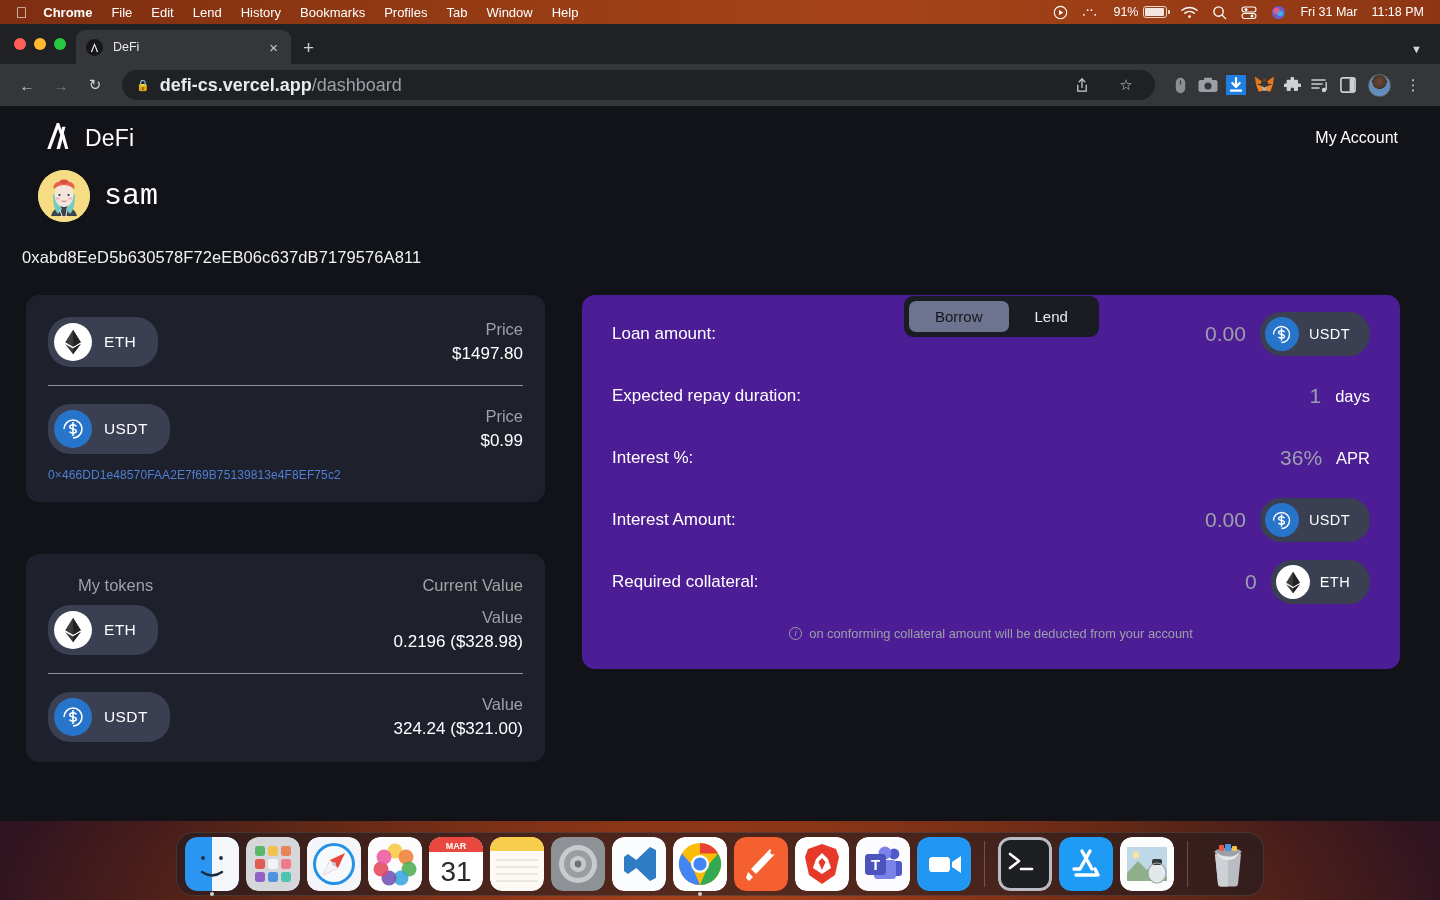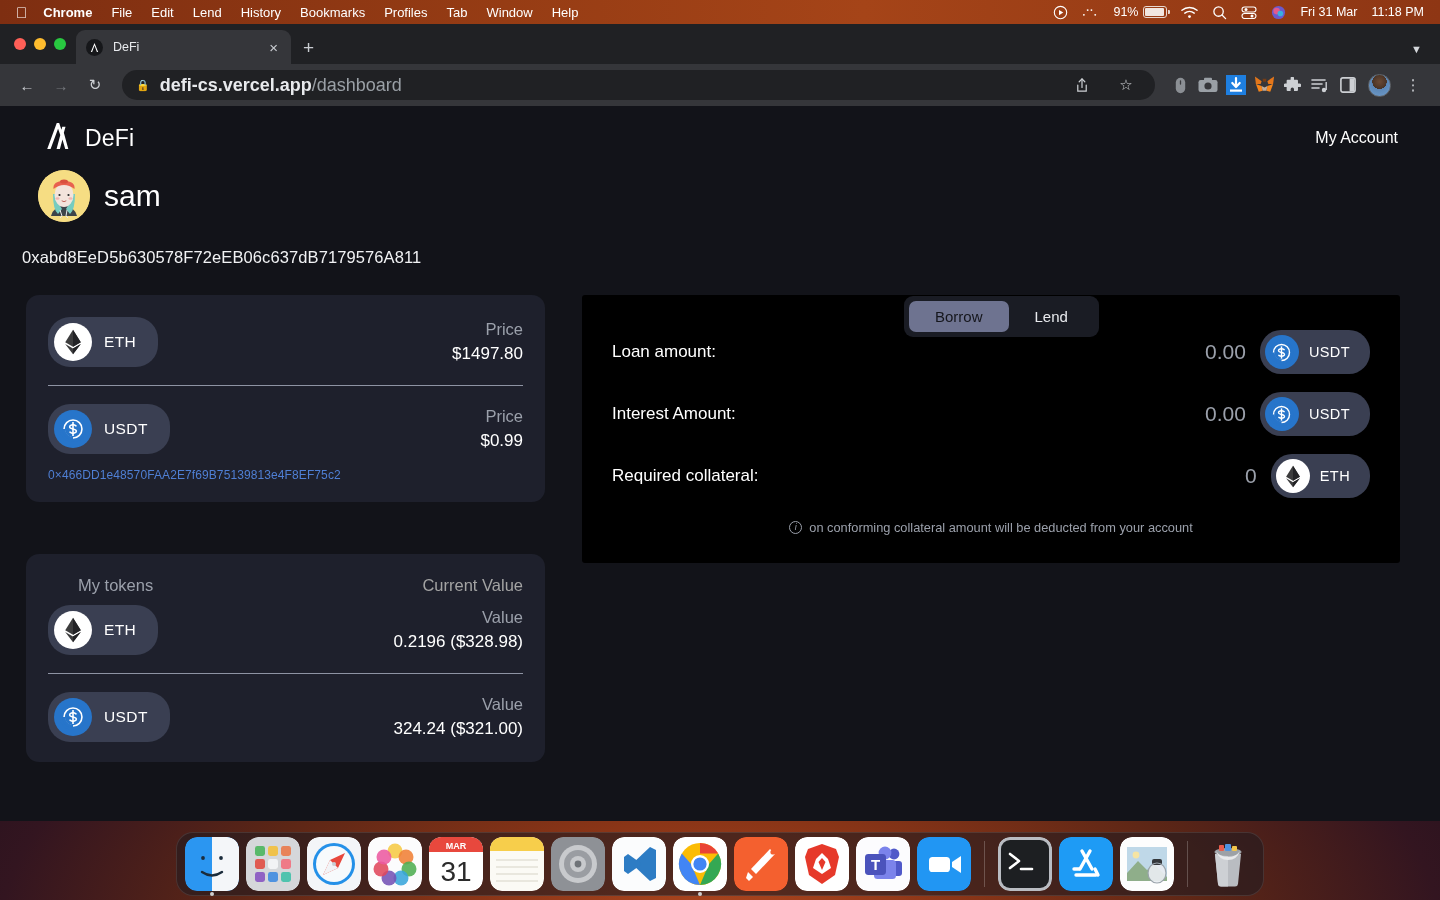--- a/index.html
+++ b/index.html
@@ -102,21 +102,21 @@
     padding: 16px 42px 0 44px;
   }
   .brand { display: flex; align-items: center; gap: 14px; }
   .brand-name { font-size: 23px; font-weight: 400; letter-spacing: .2px; }
   .my-account { font-size: 16px; color: #fff; }
 
   .row-user {
     display: flex; align-items: flex-start; justify-content: space-between;
     padding: 16px 338px 0 38px;
   }
-  .user { display: flex; align-items: center; gap: 14px; }
+  .user { display: flex; align-items: center; gap: 14px; font-family: Liberation Mono, monospace; }
   .avatar {
     width: 52px; height: 52px; border-radius: 50%; overflow: hidden; flex: 0 0 auto;
     background: #f6dd83;
   }
   .username { font-size: 30px; font-weight: 400; }
 
   .seg {
     display: inline-flex; background: #1a1c24; border-radius: 9px; padding: 5px;
     position: absolute; left: 904px; top: 190px;
   }
@@ -148,21 +148,21 @@
   .tok-val .lbl { font-size: 16.5px; color: #9ba0ab; }
   .tok-val .num { font-size: 17px; color: #fff; }
   .divider { height: 1px; background: #8e93a3; margin: 18px 0 18px 0; }
   .contract { font-size: 12px; color: #4f7fd4; margin-top: 14px; letter-spacing: .1px; }
 
   .card-head { display: flex; align-items: center; justify-content: space-between; padding: 0 0 10px 0; }
   .card-head .h-l { font-size: 16.5px; color: #9ba0ab; padding-left: 30px; }
   .card-head .h-r { font-size: 16.5px; color: #a3a3a3; }
 
   
-  .panel { background: #000000; border-radius: 3px; padding: 32px 30px 28px 30px; }
+  .panel { background: #4c1d95; border-radius: 13px; padding: 14px 30px 28px 30px; }
   .p-row {
     display: flex; align-items: center; justify-content: flex-end; gap: 14px;
     min-height: 50px; margin-bottom: 12px;
   }
   .p-label { font-size: 17px; color: #fff; margin-right: auto; }
   .p-value { font-size: 21px; color: #9ba0ab; }
   .p-unit { font-size: 16.5px; color: #fff; }
   .p-pill {
     display: inline-flex; align-items: center; gap: 10px;
     background: #3a3f52; border-radius: 21px; padding: 5px 20px 5px 5px;
@@ -525,21 +525,31 @@
                     <circle cx="15" cy="15" r="9.6" fill="none" stroke="#fff" stroke-width="1.7"></circle>
                     <path d="M5 15 a10 10 0 0 0 10 10" fill="none" stroke="#2775ca" stroke-width="3.4"></path>
                     <line x1="15" y1="7.6" x2="15" y2="22.4" stroke="#fff" stroke-width="1.7"></line>
                     <path d="M18.2 11.6 q-3.2-2.3-6.4 0 q-1.6 2.4 3.2 3.4 q4.8 1 3.2 3.4 q-3.2 2.3-6.4 0" fill="none" stroke="#fff" stroke-width="1.7" stroke-linecap="round"></path>
                   </svg>
               </span>
               <span class="tok-label">USDT</span>
             </span>
           </div>
 
-
+          <div class="p-row">
+            <span class="p-label">Expected repay duration:</span>
+            <span class="p-value">1</span>
+            <span class="p-unit">days</span>
+          </div>
+
+          <div class="p-row">
+            <span class="p-label">Interest %:</span>
+            <span class="p-value">36%</span>
+            <span class="p-unit">APR</span>
+          </div>
 
           <div class="p-row">
             <span class="p-label">Interest Amount:</span>
             <span class="p-value">0.00</span>
             <span class="p-pill">
               <span class="coin usdt">
                 <svg width="25" height="25" viewBox="0 0 30 30">
                     <circle cx="15" cy="15" r="14" fill="#2775ca"></circle>
                     <circle cx="15" cy="15" r="9.6" fill="none" stroke="#fff" stroke-width="1.7"></circle>
                     <path d="M5 15 a10 10 0 0 0 10 10" fill="none" stroke="#2775ca" stroke-width="3.4"></path>

